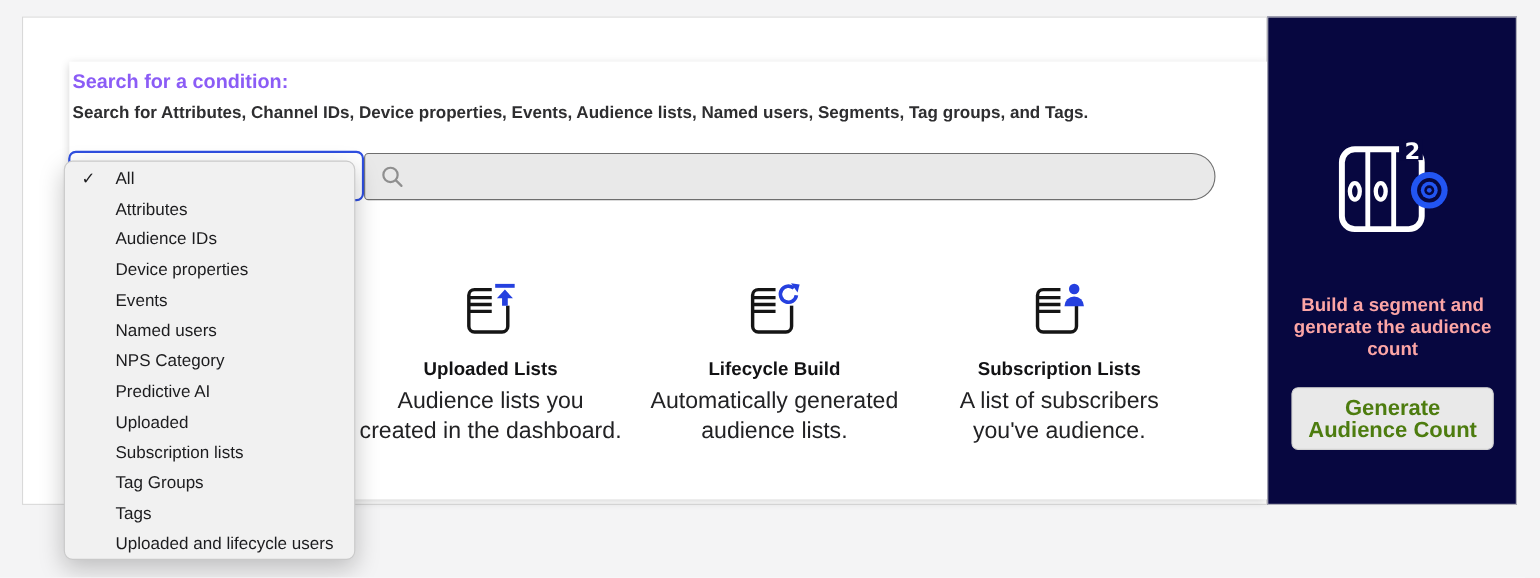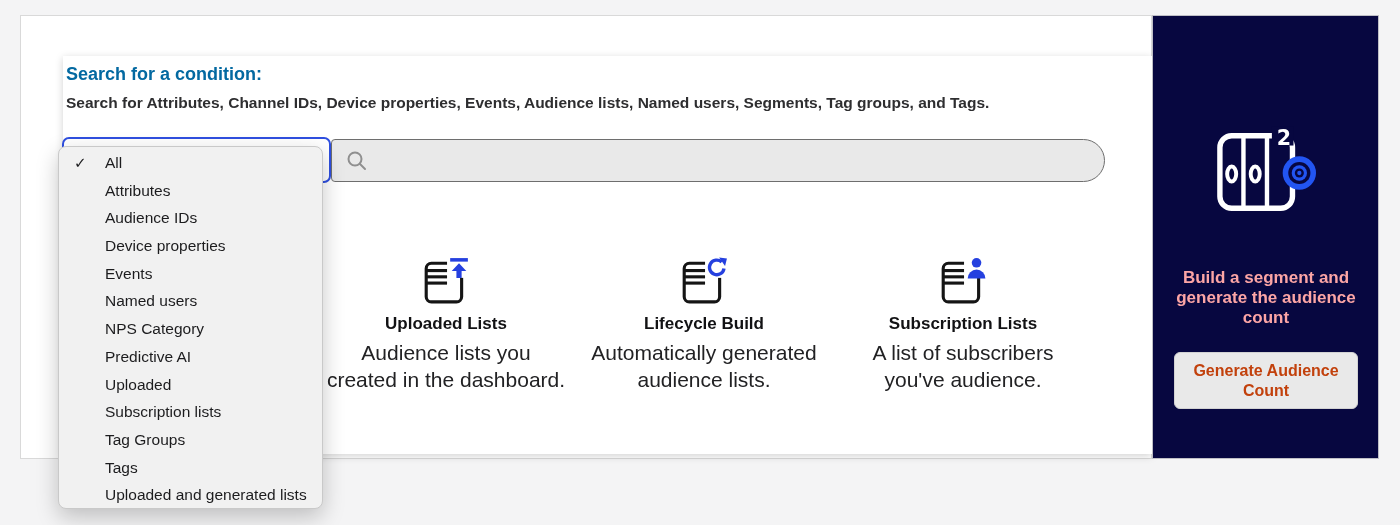--- a/index.html
+++ b/index.html
@@ -18,21 +18,21 @@
     border: 1px solid #d9d9d9;
   }
   .inner-card {
     position: absolute; left: 42px; top: 40px;
     width: 1089px; height: 398px;
     background: #ffffff;
     box-shadow: 0 2px 8px rgba(0,0,0,0.18);
   }
   .panel-title {
     position: absolute; left: 66px; top: 64px;
-    font-size: 18px; font-weight: bold; color: #0369a1;
+    font-size: 18px; font-weight: bold; color: #8b5cf6;
   }
   .panel-subtitle {
     position: absolute; left: 66px; top: 94px;
     font-size: 15.5px; color: #2e2e30; font-weight: bold;
   }
   
   .type-select {
     position: absolute; left: 62px; top: 137px;
     width: 269px; height: 46px;
     background: #ffffff;
@@ -87,21 +87,21 @@
   
   .card {
     position: absolute; top: 256px;
     width: 240px; text-align: center;
   }
   .card-uploaded     { left: 326px; }
   .card-lifecycle    { left: 584px; }
   .card-subscription { left: 843px; }
   .card .icon-wrap { height: 54px; }
   .card h3 {
-    margin-top: 4px;
+    margin-top: 16px;
     font-size: 17px; font-weight: bold; color: #121214;
   }
   .card p {
     margin-top: 5px;
     font-size: 21px; color: #222224; line-height: 27px;
   }
   
   .sidebar {
     position: absolute; left: 1152px; top: 15px;
     width: 227px; height: 444px;
@@ -114,23 +114,23 @@
     width: 192px;
     text-align: center;
     color: #fca5a5; font-size: 17px; font-weight: bold; line-height: 20px;
   }
   .generate-btn {
     position: absolute; left: 21px; top: 336px;
     width: 184px; height: 57px;
     background: #e9e9e9;
     border: 1px solid #d2d2d2;
     border-radius: 6px;
-    color: #c2410c;
+    color: #4d7c0f;
     font-family: "Liberation Sans", "DejaVu Sans", sans-serif;
-    font-size: 16px; font-weight: bold; line-height: 20px;
+    font-size: 20px; font-weight: bold; line-height: 20px;
     text-align: center;
     padding: 0 14px;
     cursor: default;
   }
 </style>
 </head>
 <body>
 
 <div class="outer-panel">
   <div class="inner-card"></div>
@@ -162,21 +162,21 @@
   <li>Audience IDs</li>
   <li>Device properties</li>
   <li>Events</li>
   <li>Named users</li>
   <li>NPS Category</li>
   <li>Predictive AI</li>
   <li>Uploaded</li>
   <li>Subscription lists</li>
   <li>Tag Groups</li>
   <li>Tags</li>
-  <li>Uploaded and generated lists</li>
+  <li>Uploaded and lifecycle users</li>
 </ul>
 
 <div class="card card-uploaded">
   <div class="icon-wrap">
     <svg width="50" height="50" viewBox="0 0 48 48">
       <rect x="5" y="7" width="34" height="37" rx="5" fill="none" stroke="#151515" stroke-width="3"></rect>
       <rect x="25" y="0" width="23" height="21" fill="#ffffff"></rect>
       <line x1="5" y1="14" x2="25" y2="14" stroke="#151515" stroke-width="3"></line>
       <line x1="5" y1="20" x2="25" y2="20" stroke="#151515" stroke-width="3"></line>
       <line x1="5" y1="26" x2="25" y2="26" stroke="#151515" stroke-width="3"></line>

